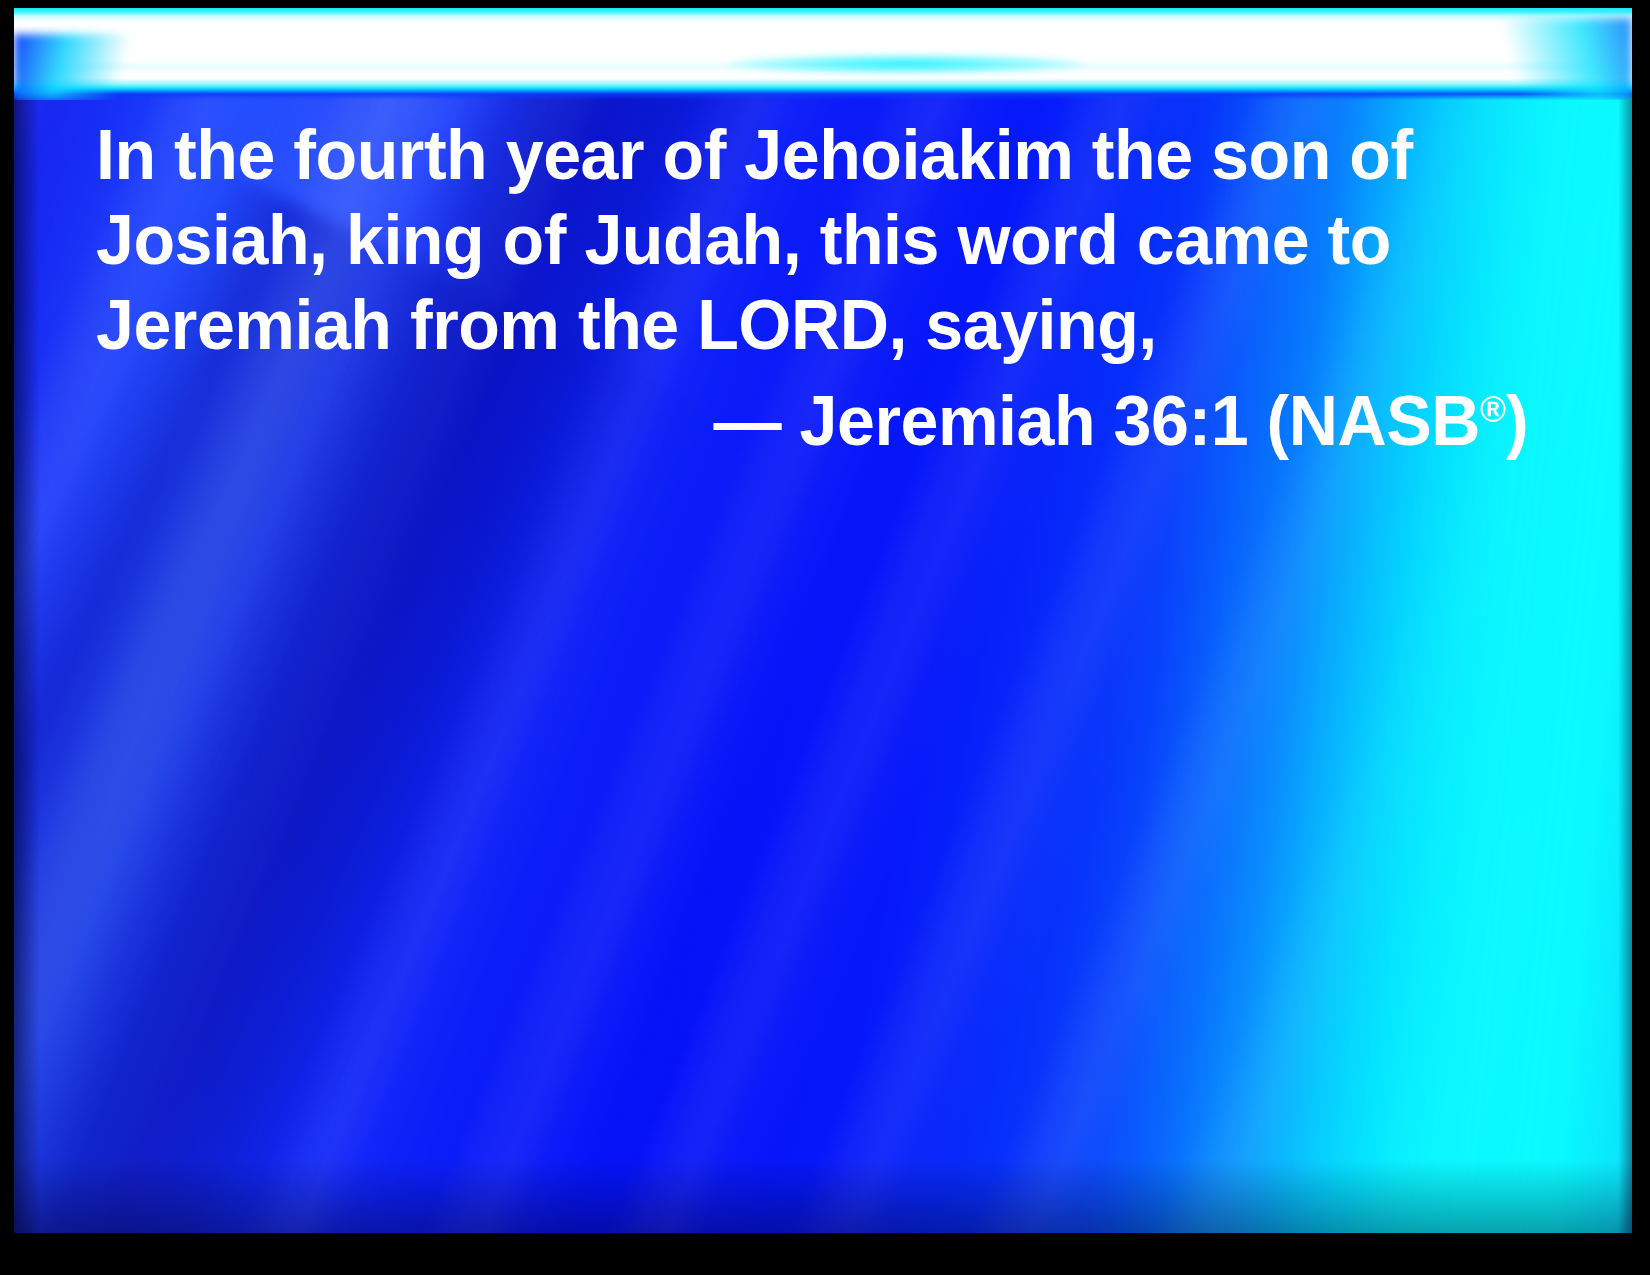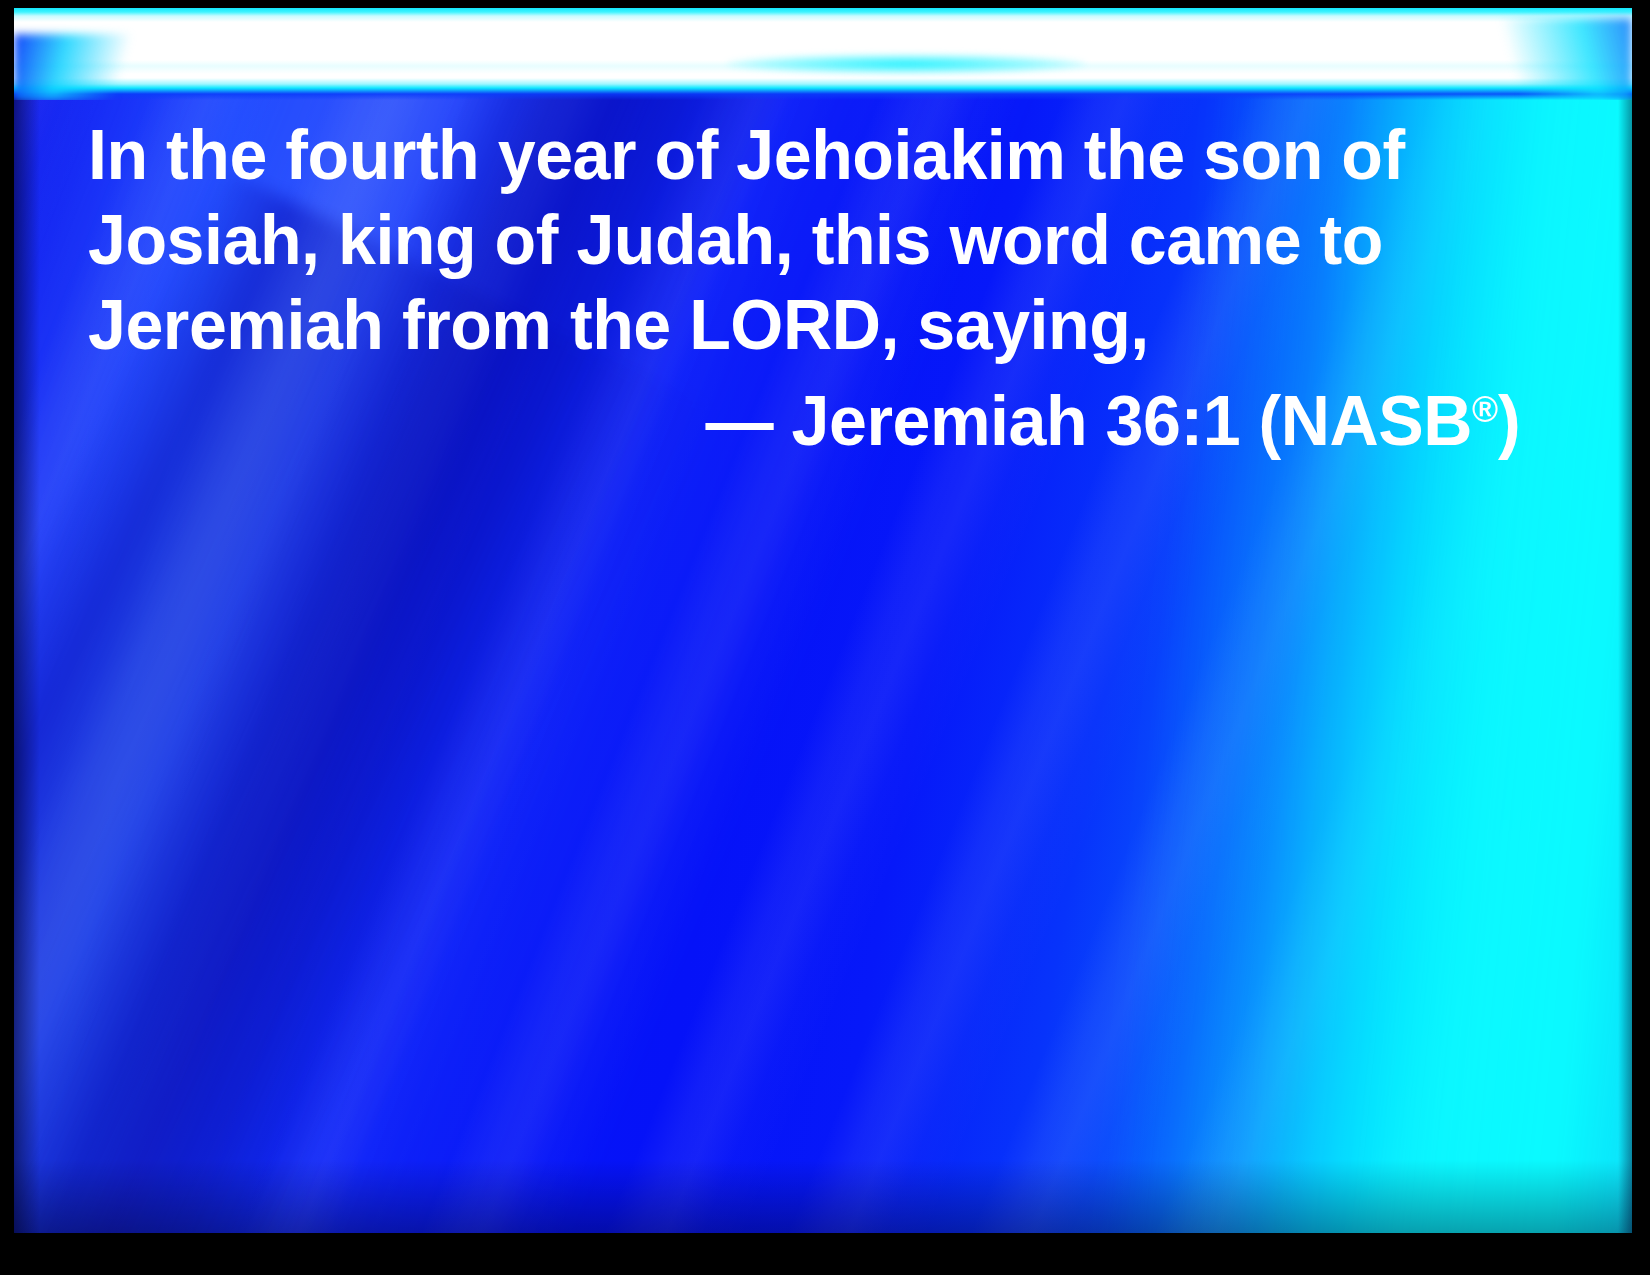--- a/index.html
+++ b/index.html
@@ -261,21 +261,21 @@
     position: absolute;
     right: 0; top: 0;
     width: 18px;
     height: 1275px;
     background: #000;
   }
 
   
   .verse-block {
     position: absolute;
-    left: 88px;
+    left: 96px;
     top: 112px;
     width: 1440px;
   }
 
   .verse-line {
     font-family: "Liberation Sans", "DejaVu Sans", sans-serif;
     font-weight: bold;
     font-size: 71px;
     line-height: 85px;
     color: #ffffff;

